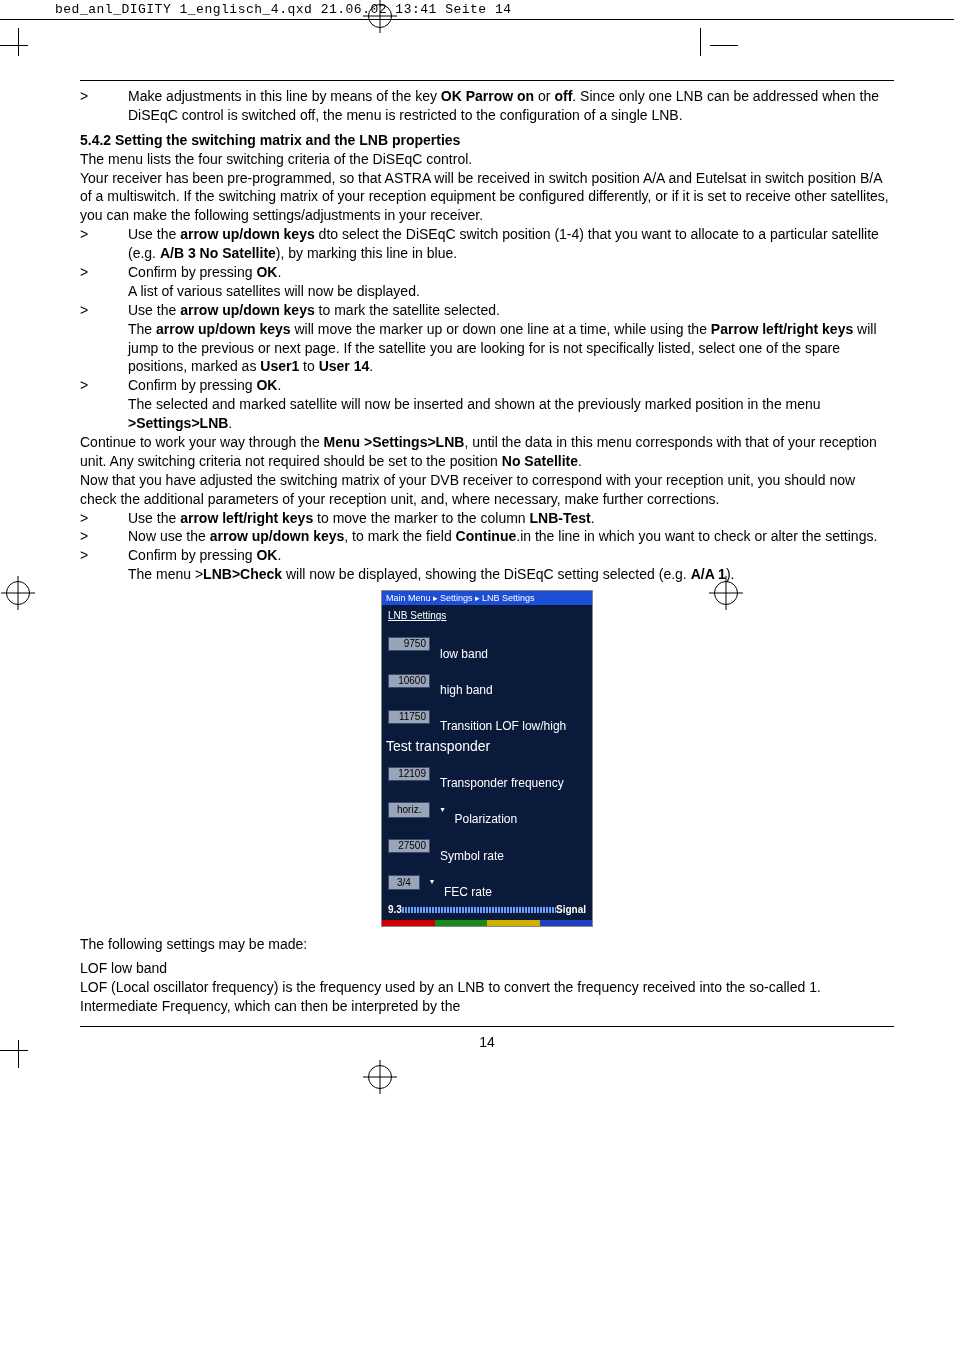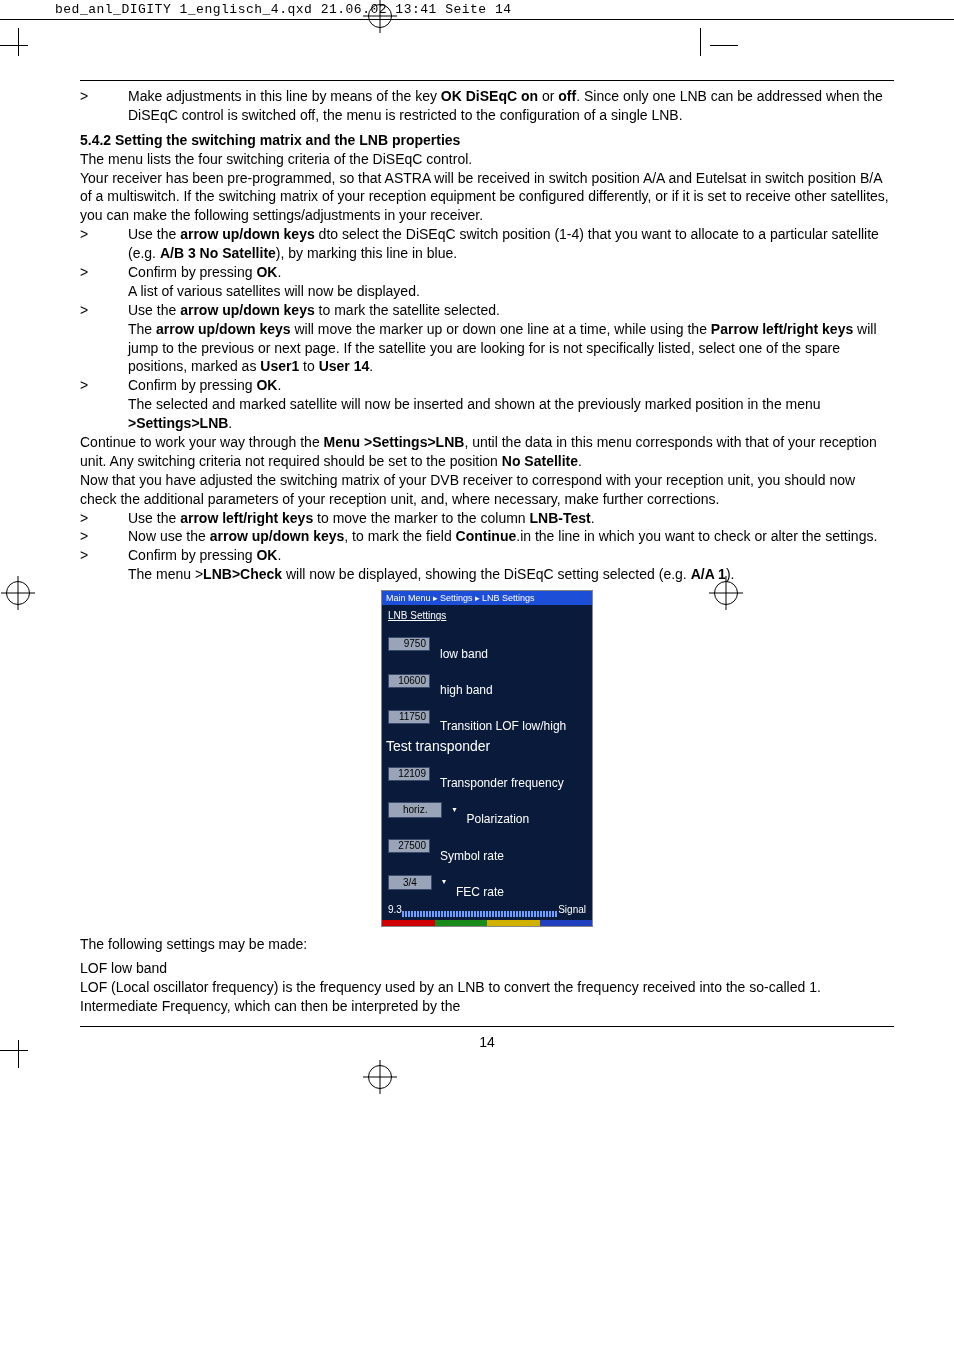--- a/index.html
+++ b/index.html
@@ -80,34 +80,35 @@
     border:1px solid #3a4a6a;
     line-height:12px;
   }
   .lnb-label { font-size:12px;margin-top:19px;}
   .lnb-section {
     padding:2px 6px 0 4px;
     font-size:14px;
   }
   .lnb-signal {
     display:flex;
-    align-items:flex-end;
+    align-items:center;
     padding:2px 6px 3px 6px;
     gap:0;
     font-size:10px;
+    font-weight:bold;
   }
   .sigbar {
     flex:1; height:6px;
     background: repeating-linear-gradient(90deg,#6fa0ff 0 2px, #0a1a3a 2px 3px);
     border:0;
   }
   .lnb-sel {
     background:#9aa4b8;
     color:#000;
-    padding:0 14px;
+    padding:0 8px;
     font-size:10px;
     border:1px solid #3a4a6a;
   }
   .lnb-bottom {
     display:flex; height:6px;
   }
   .lnb-bottom div { flex:1;}
   .lbR{background:#d00000;} .lbG{background:#1a8a1a;} .lbY{background:#d0b000;} .lbB{background:#2040c0;}
   .tri { font-size:8px;}
 </style>
@@ -127,21 +128,21 @@
 <div style="position:absolute; top:45px; left:710px; width:28px; height:1px; background:#000;"></div>
 <div style="position:absolute; top:1040px; left:18px; width:1px; height:28px; background:#000;"></div>
 <div style="position:absolute; top:1050px; left:0; width:28px; height:1px; background:#000;"></div>
 
 <div class="content">
   <div class="rule-top"></div>
 
   <div class="bullet-row">
     <div class="bullet-mk">&gt;</div>
     <div class="bullet-txt">
-      <span>Make adjustments in this line by means of the key </span><span class="bold">OK DiSEqC on</span><span> or </span><span class="bold">off</span><span>. Since only one LNB can be addressed when the DiSEqC control is switched off, the menu is restricted to the configuration of a single LNB.</span>
+      <span>Make adjustments in this line by means of the key </span><span class="bold">OK Parrow on</span><span> or </span><span class="bold">off</span><span>. Since only one LNB can be addressed when the DiSEqC control is switched off, the menu is restricted to the configuration of a single LNB.</span>
     </div>
   </div>
 
   <div class="heading">5.4.2 Setting the switching matrix and the LNB properties</div>
   <div>The menu lists the four switching criteria of the DiSEqC control.</div>
   <div>Your receiver has been pre-programmed, so that ASTRA will be received in switch position A/A and Eutelsat in switch position B/A of a multiswitch. If the switching matrix of your reception equipment be configured differently, or if it is set to receive other satellites, you can make the following settings/adjustments in your receiver.</div>
 
   <div class="bullet-row">
     <div class="bullet-mk">&gt;</div>
     <div class="bullet-txt">

